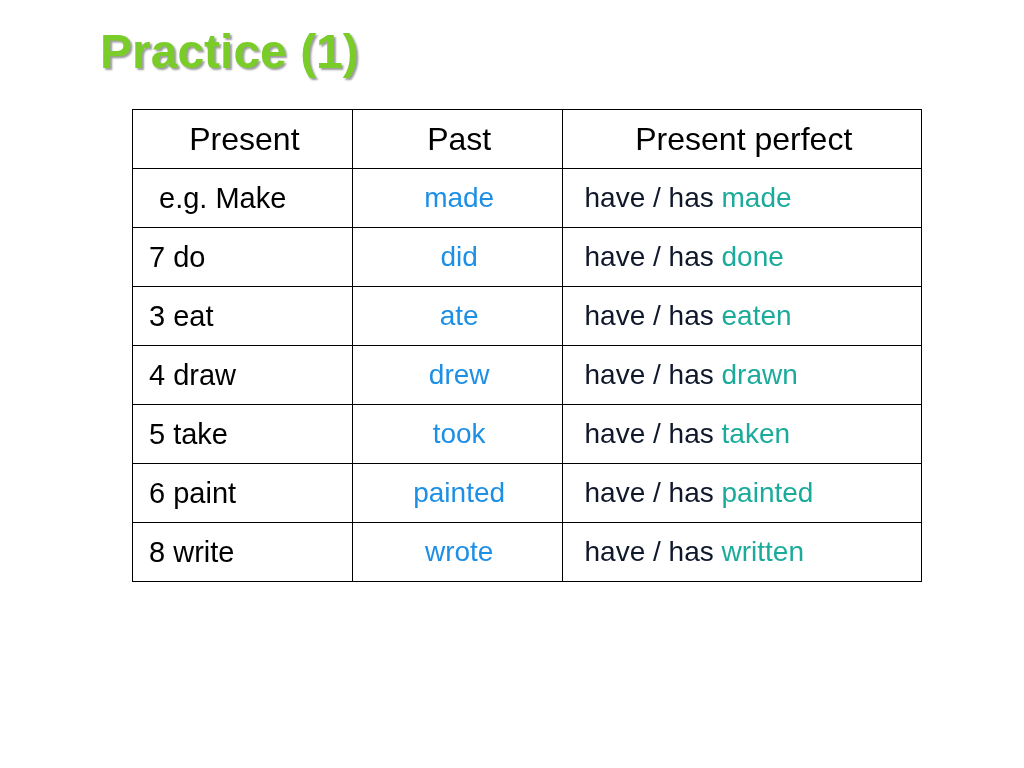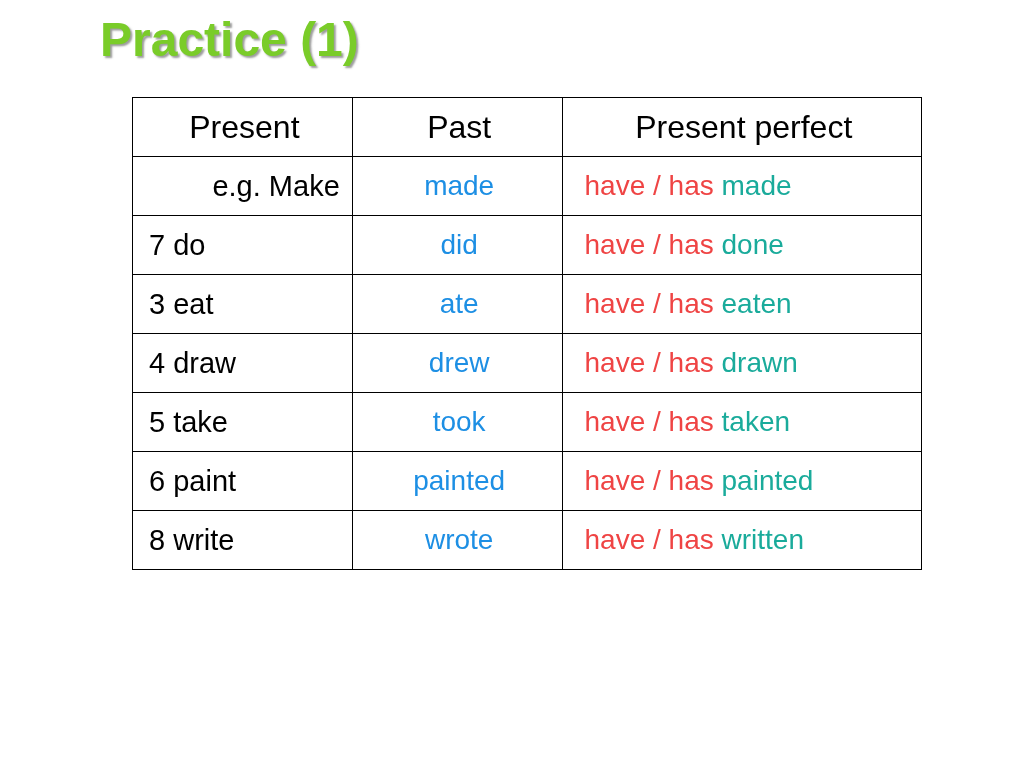--- a/index.html
+++ b/index.html
@@ -8,21 +8,21 @@
     width: 1024px;
     height: 768px;
     background: #ffffff;
     font-family: "Comic Sans MS", "Comic Sans", cursive, sans-serif;
     overflow: hidden;
   }
   .slide {
     box-sizing: border-box;
     width: 828px;
     height: 768px;
-    padding: 12px 0 0 0;
+    padding: 24px 0 0 0;
     position: relative;
   }
   .title {
     font-size: 48px;
     font-weight: bold;
     color: #7ACC29;
     margin: 0 0 30px 100px;
     text-shadow: 2px 2px 2px rgba(90,90,90,0.6);
   }
   .table-wrap {
@@ -52,31 +52,30 @@
   col.c1 { width: 220px; }
   col.c2 { width: 210px; }
   col.c3 { width: 360px; }
 
   .present-cell {
     color: #000;
     font-size: 29px;
   }
   .present-cell.example {
     padding-left: 26px;
-    text-align: right;
   }
   .past-cell {
     color: #1d8fe4;
     text-align: center;
   }
   .pp-cell {
     text-align: left;
     padding-left: 22px;
   }
-  .pp-prefix { color: #ef4444; }
+  .pp-prefix { color: #0f172a; }
   .pp-part   { color: #1aab9b; }
 </style>
 </head>
 <body>
 
 <div class="slide">
   <h1 class="title">Practice (1)</h1>
 
   <div class="table-wrap">
     <table>

